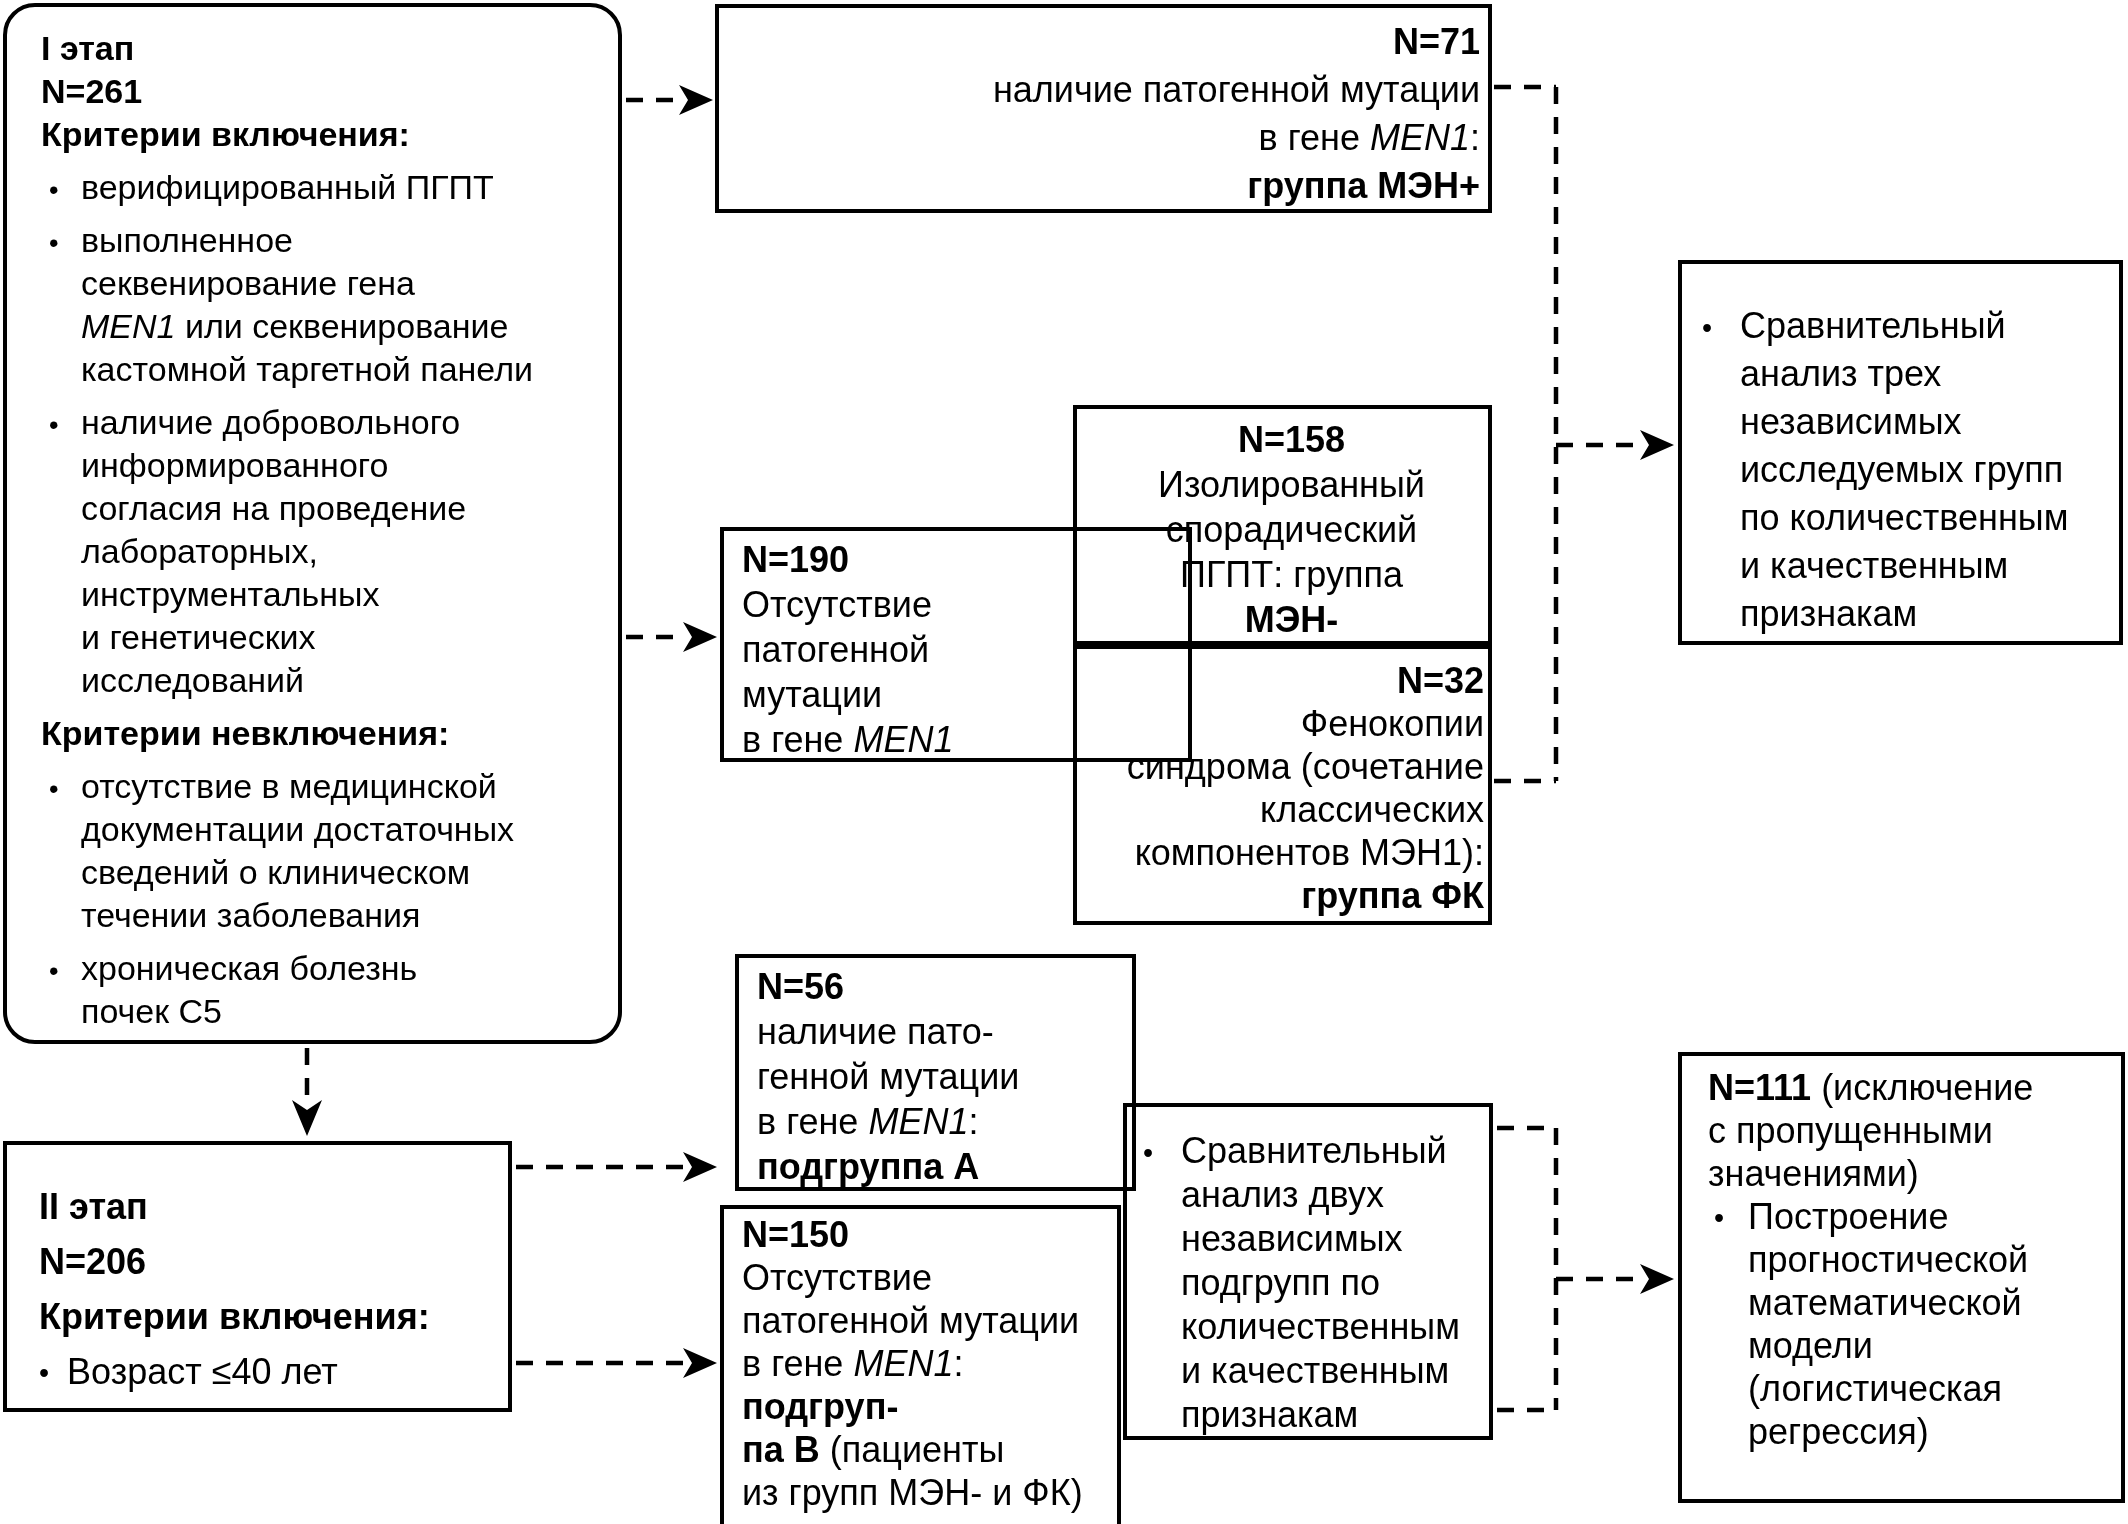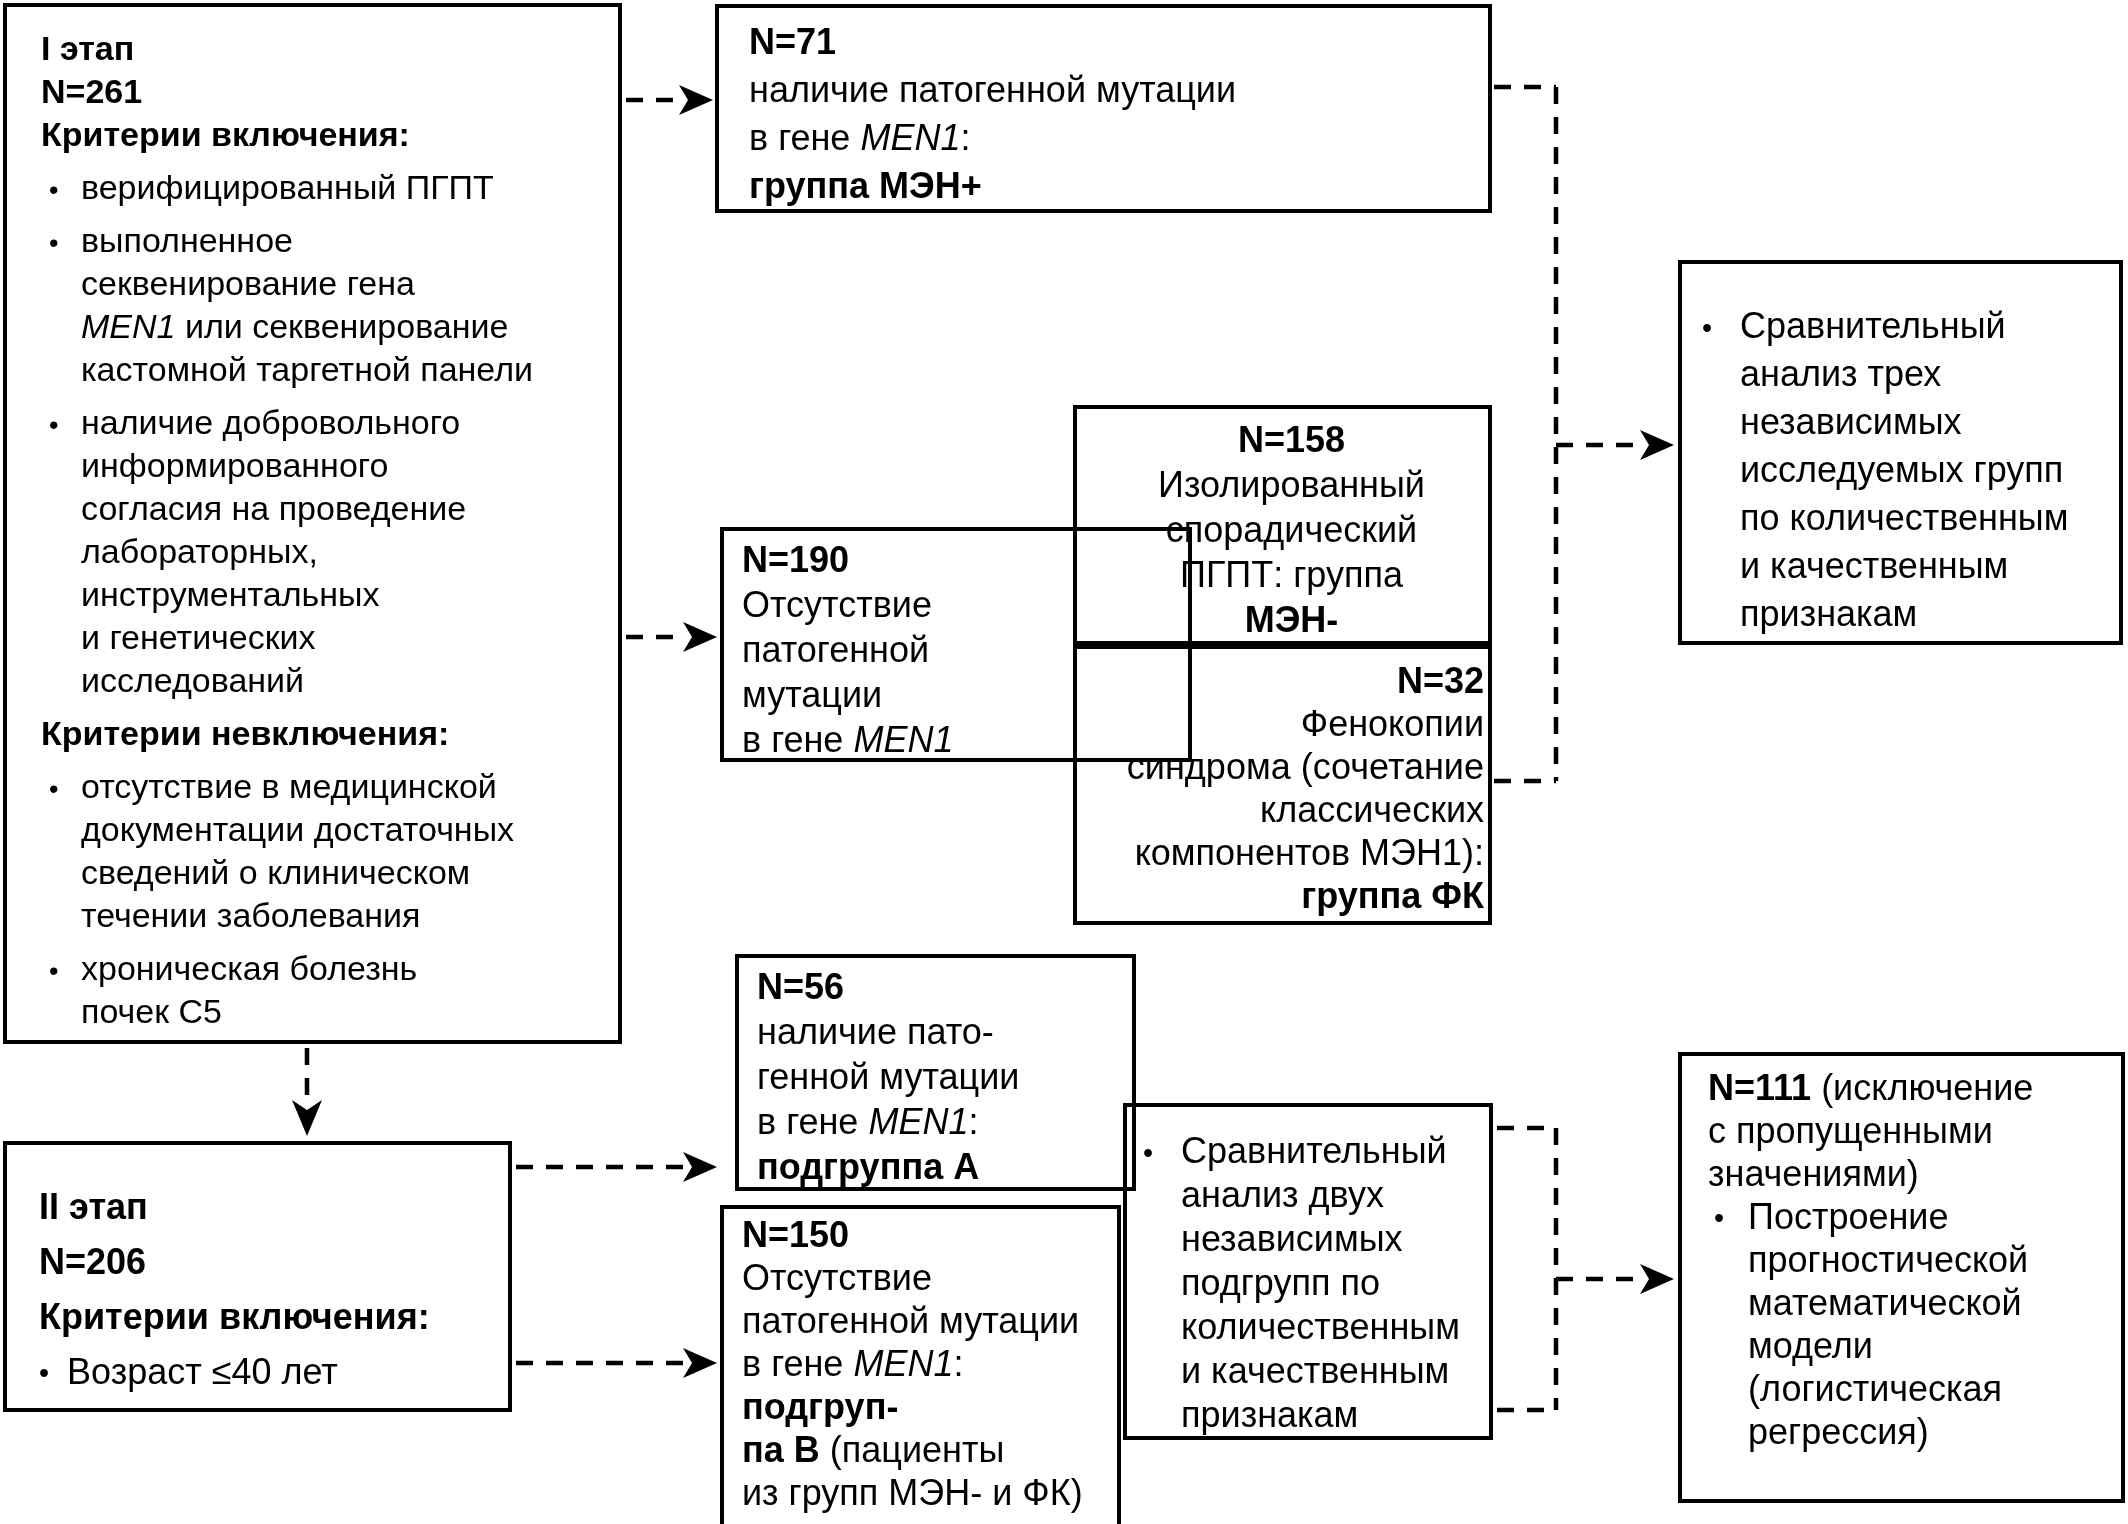--- a/index.html
+++ b/index.html
@@ -17,25 +17,25 @@
     background:transparent;
     box-sizing:border-box;
     color:#000;
   }
   .tline{position:relative;white-space:pre;}
   .tline .bold{font-weight:700;}
   .tline .italic{font-style:italic;}
   .bmark{position:absolute;font-size:0.8em;}
   .gap{margin-top:10px;}
 
-  #b-stage1{left:3px;top:3px;width:619px;height:1041px;padding:20px 8px 0 34px;font-size:34px;line-height:43px;}
+  #b-stage1{left:3px;top:3px;width:619px;height:1041px;padding:20px 8px 0 34px;font-size:34px;line-height:43px;border-radius:32px;}
   #b-stage1 .bullet,#b-stage1 .cont{padding-left:40px;}
   #b-stage1 .bmark{left:8px;top:2px;}
 
-  #b-n71{left:715px;top:4px;width:777px;height:209px;padding:10px 8px 0 30px;font-size:36px;line-height:48px;}
+  #b-n71{left:715px;top:4px;width:777px;height:209px;padding:10px 8px 0 7px;font-size:36px;line-height:48px;text-align:right;}
   #b-n190{left:720px;top:527px;width:472px;height:235px;padding:6px 4px 0 18px;font-size:36px;line-height:45px;}
   #b-n158{left:1073px;top:405px;width:419px;height:240px;padding:8px 4px 0 22px;font-size:36px;line-height:45px;text-align:center;}
   #b-n32{left:1073px;top:645px;width:419px;height:280px;padding:10px 4px 0 22px;font-size:36px;line-height:43px;text-align:right;}
 
   #b-tri{left:1678px;top:260px;width:445px;height:385px;padding:38px 6px 0 18px;font-size:36px;line-height:48px;}
   #b-tri .bullet,#b-tri .cont{padding-left:40px;}
   #b-tri .bmark{left:2px;top:2px;}
 
   #b-stage2{left:3px;top:1141px;width:509px;height:271px;padding:34px 8px 0 32px;font-size:36px;line-height:55px;}
   #b-stage2 .bullet{padding-left:28px;}

